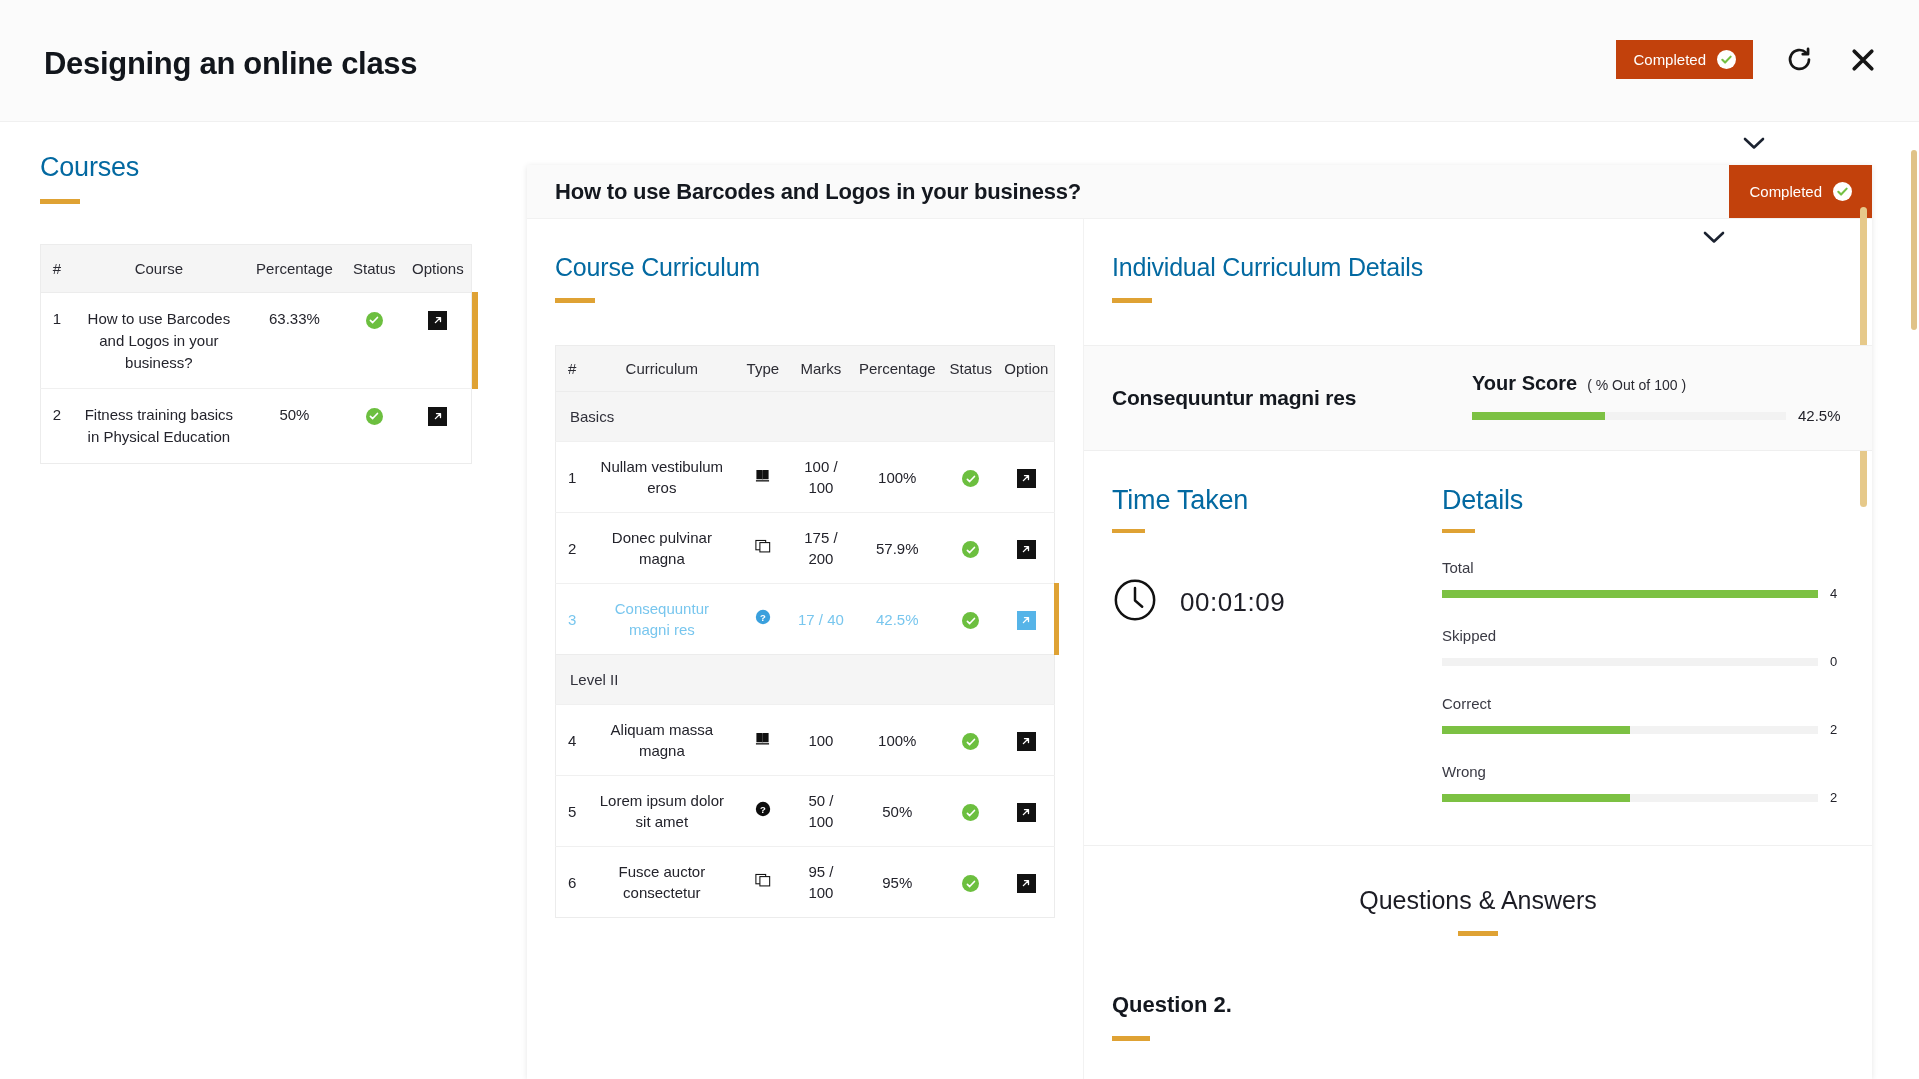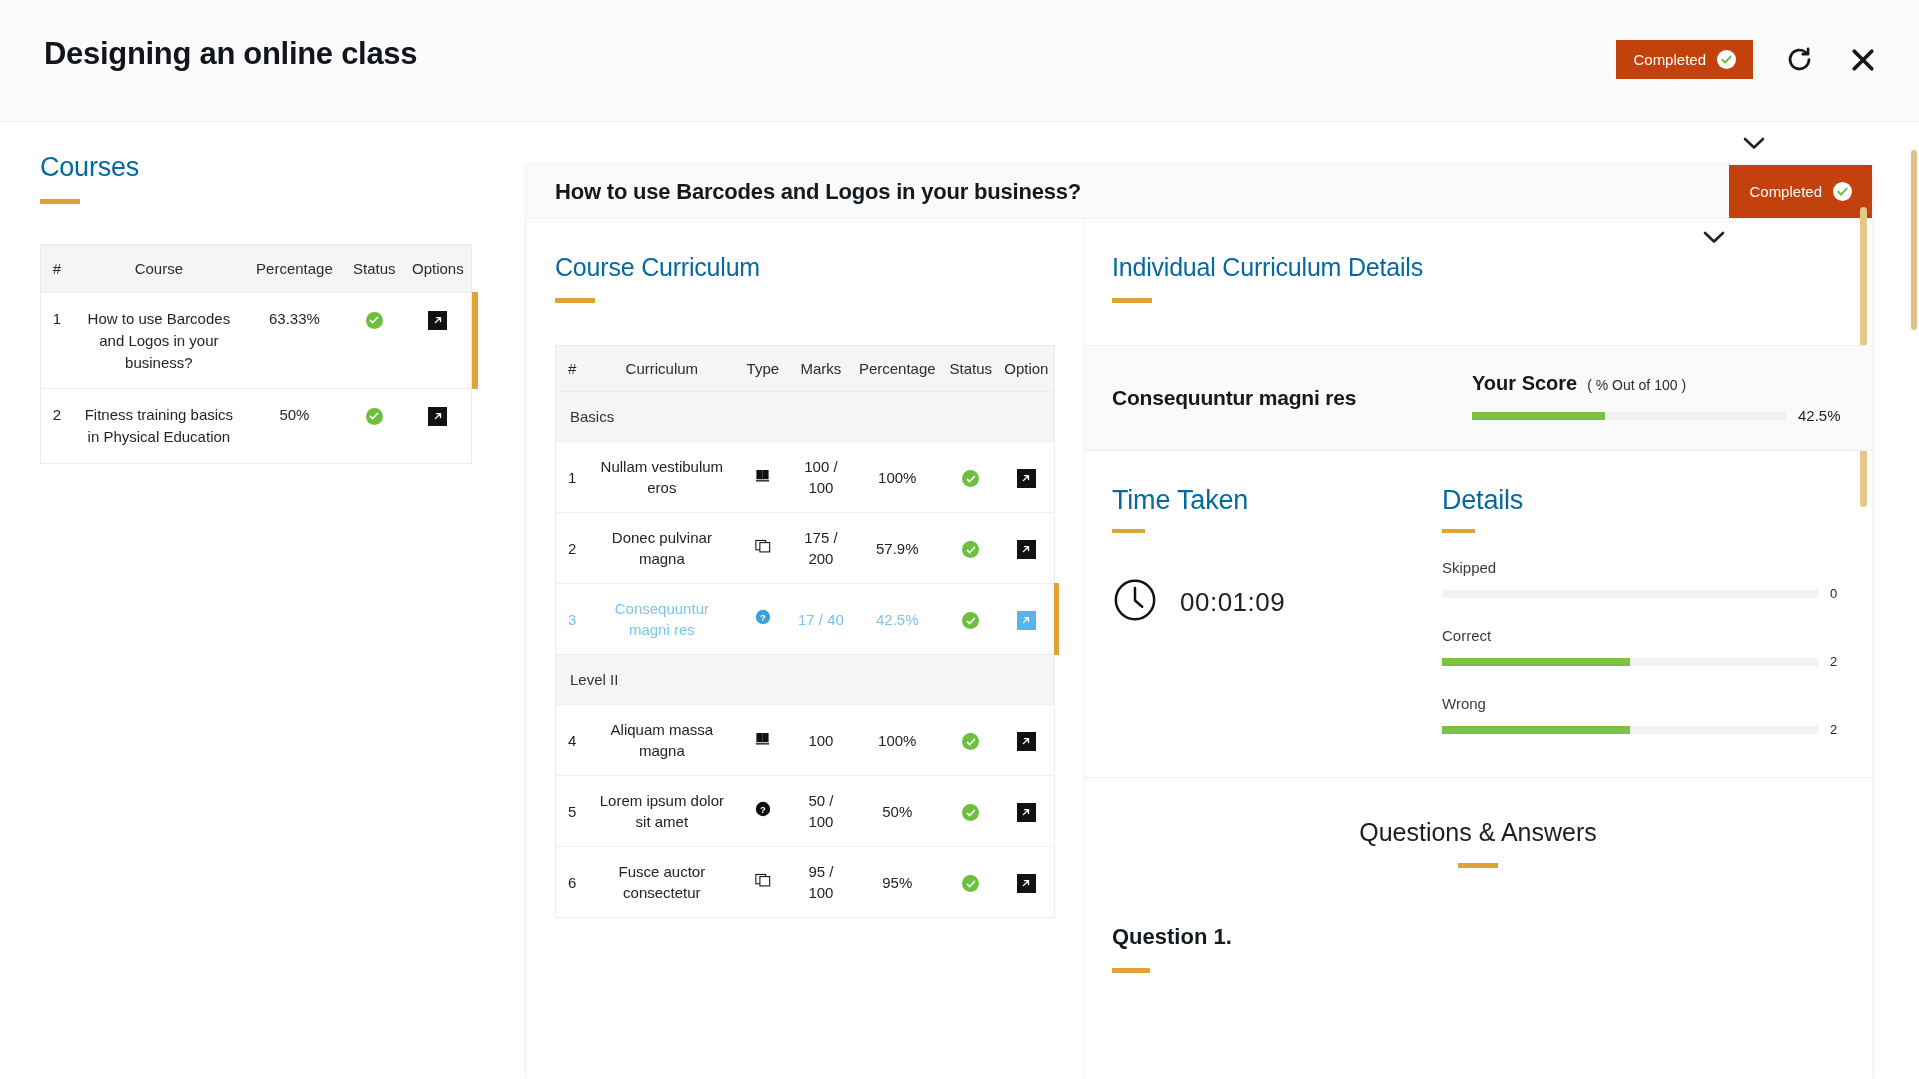--- a/index.html
+++ b/index.html
@@ -10,21 +10,21 @@
     overflow: hidden;
   }
 
   
   .topbar {
     position: absolute; left: 0; top: 0; width: 1919px; height: 122px;
     background: #fbfbfb;
     border-bottom: 1px solid #f0f0f0;
   }
   .topbar-title {
-    position: absolute; left: 44px; top: 36px;
+    position: absolute; left: 44px; top: 46px;
     font-size: 31px; font-weight: 700; color: #12161c;
     letter-spacing: -0.3px;
   }
   .topbar-actions {
     position: absolute; right: 38px; top: 40px;
     display: flex; align-items: center; gap: 28px;
   }
   .badge-completed {
     background: #c2410c; color: #ffffff;
     font-size: 15px; padding: 10px 17px;
@@ -603,20 +603,29 @@
                 </svg>
             </span>
             <span class="time-val">00:01:09</span>
           </div>
         </div>
 
         <div class="det-col">
           <div class="section-title">Details</div>
           <div class="accent-rule sm"></div>
 
+          <div class="stat">
+            <div class="stat-label">Total</div>
+            <div class="stat-bar-row">
+              <div class="bar-track">
+                  <div class="bar-fill" id="stat-fill-0" style="width: 100%;"></div>
+                </div>
+              <div class="stat-num">4</div>
+            </div>
+          </div>
 
           <div class="stat">
             <div class="stat-label">Skipped</div>
             <div class="stat-bar-row">
               <div class="bar-track">
                   <div class="bar-fill" id="stat-fill-1" style="width: 0%;"></div>
                 </div>
               <div class="stat-num">0</div>
             </div>
           </div>
@@ -640,20 +649,20 @@
               <div class="stat-num">2</div>
             </div>
           </div>
         </div>
       </div>
 
       <div class="qa-sep"></div>
       <div class="qa">
         <div class="qa-title">Questions &amp; Answers</div>
         <div class="qa-rule"></div>
-        <div class="q-head">Question 1.</div>
+        <div class="q-head">Question 2.</div>
         <div class="q-rule"></div>
       </div>
     </div>
   </div>
 </div>
 
 <div class="page-scroll"></div>
 
 </body></html>

